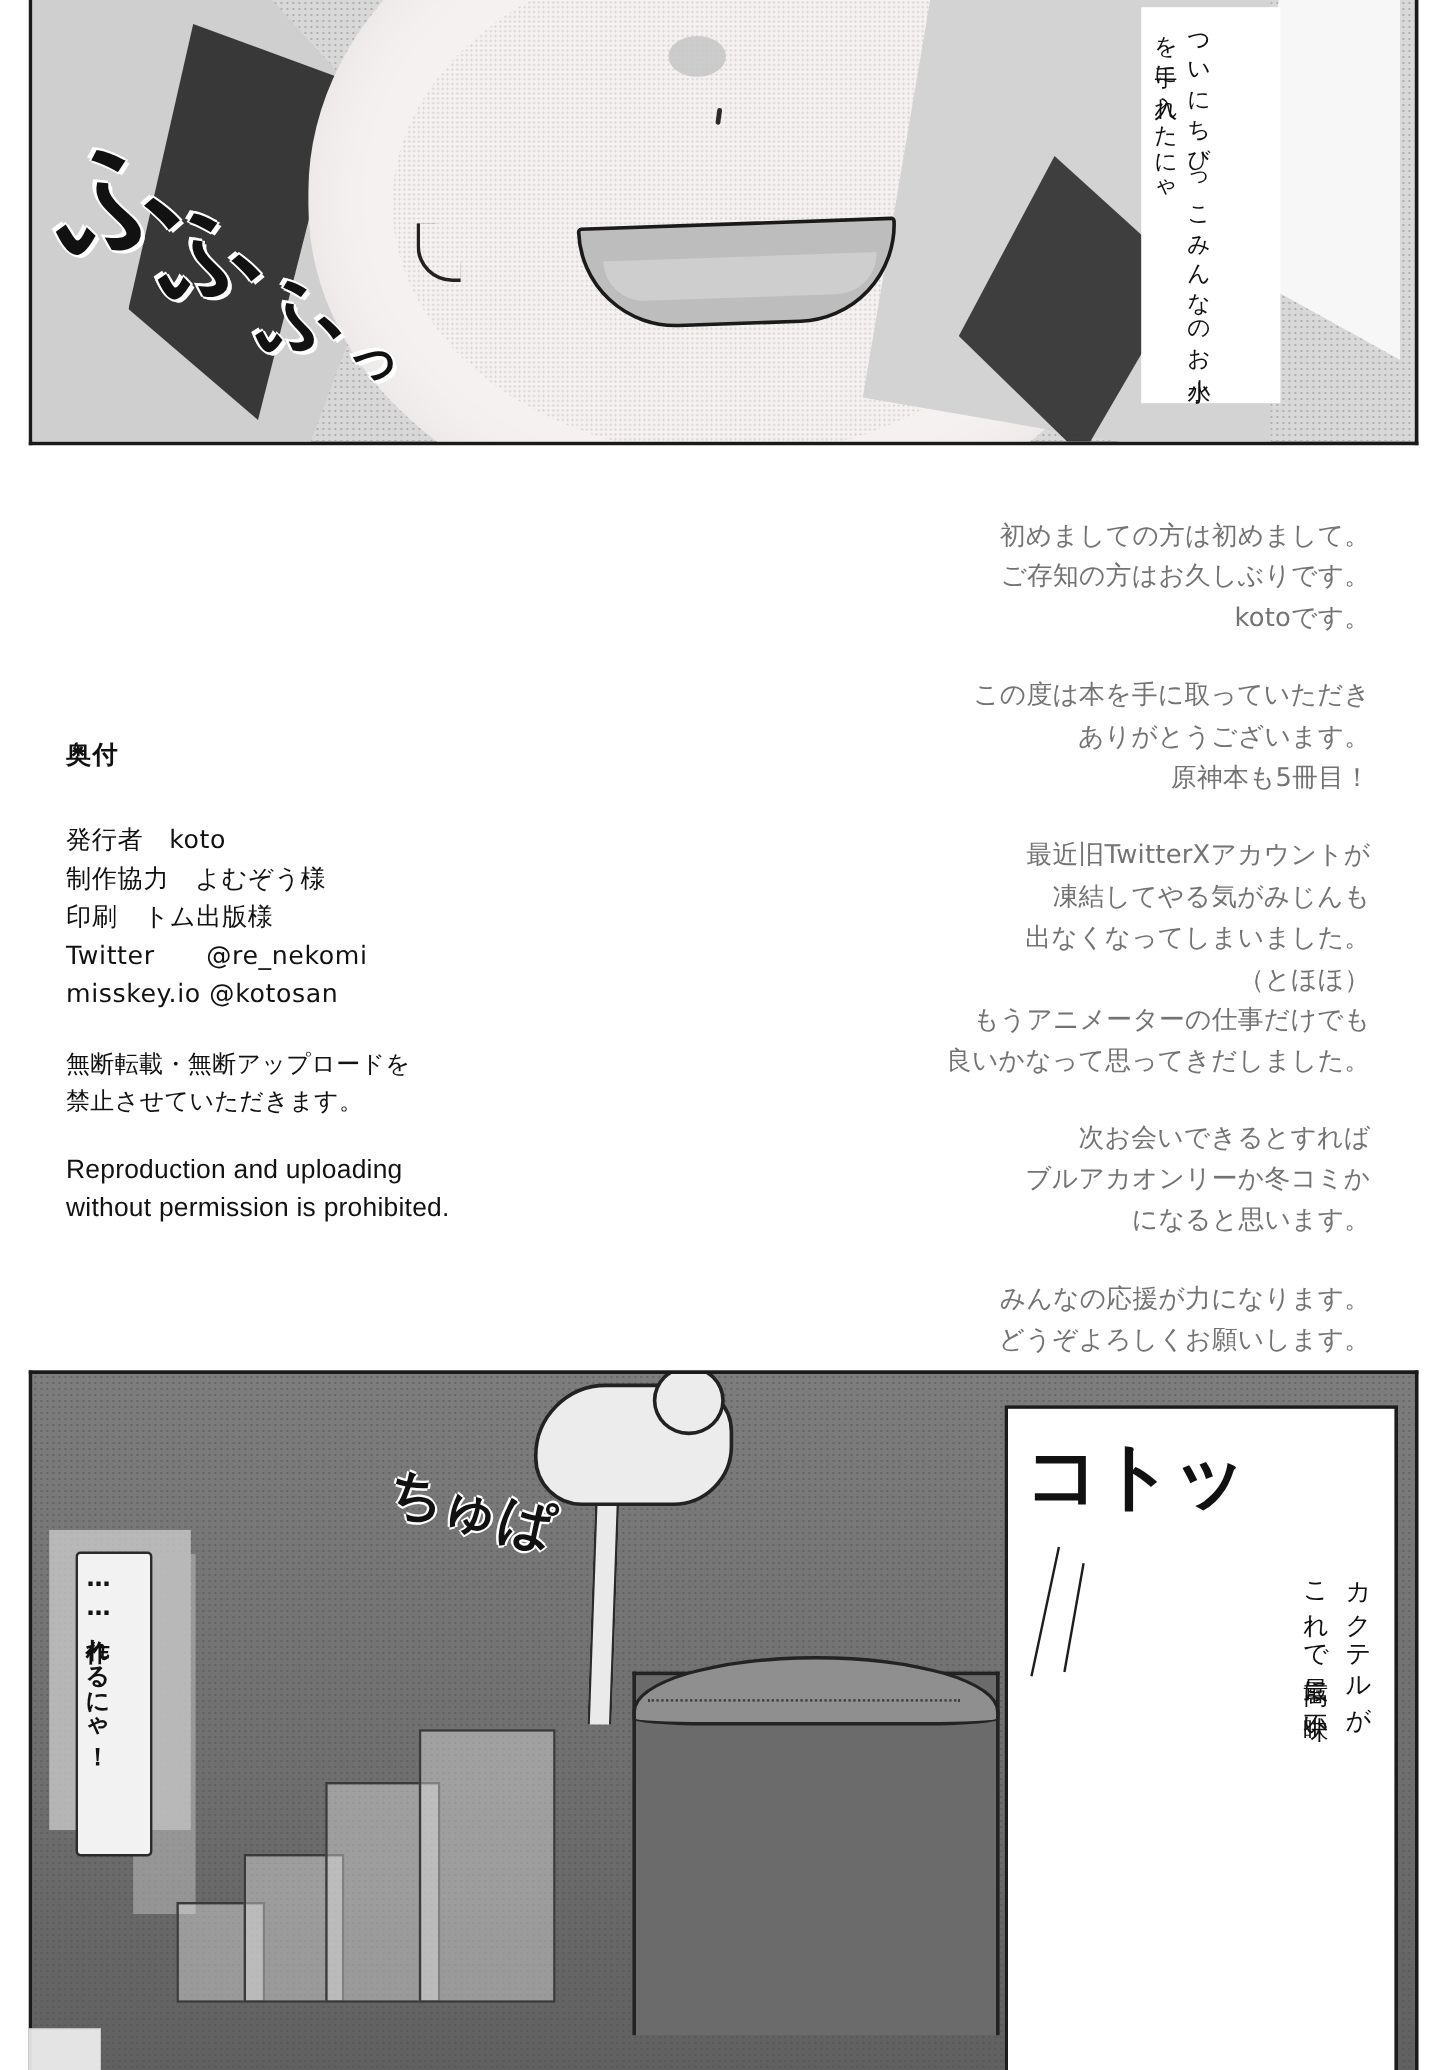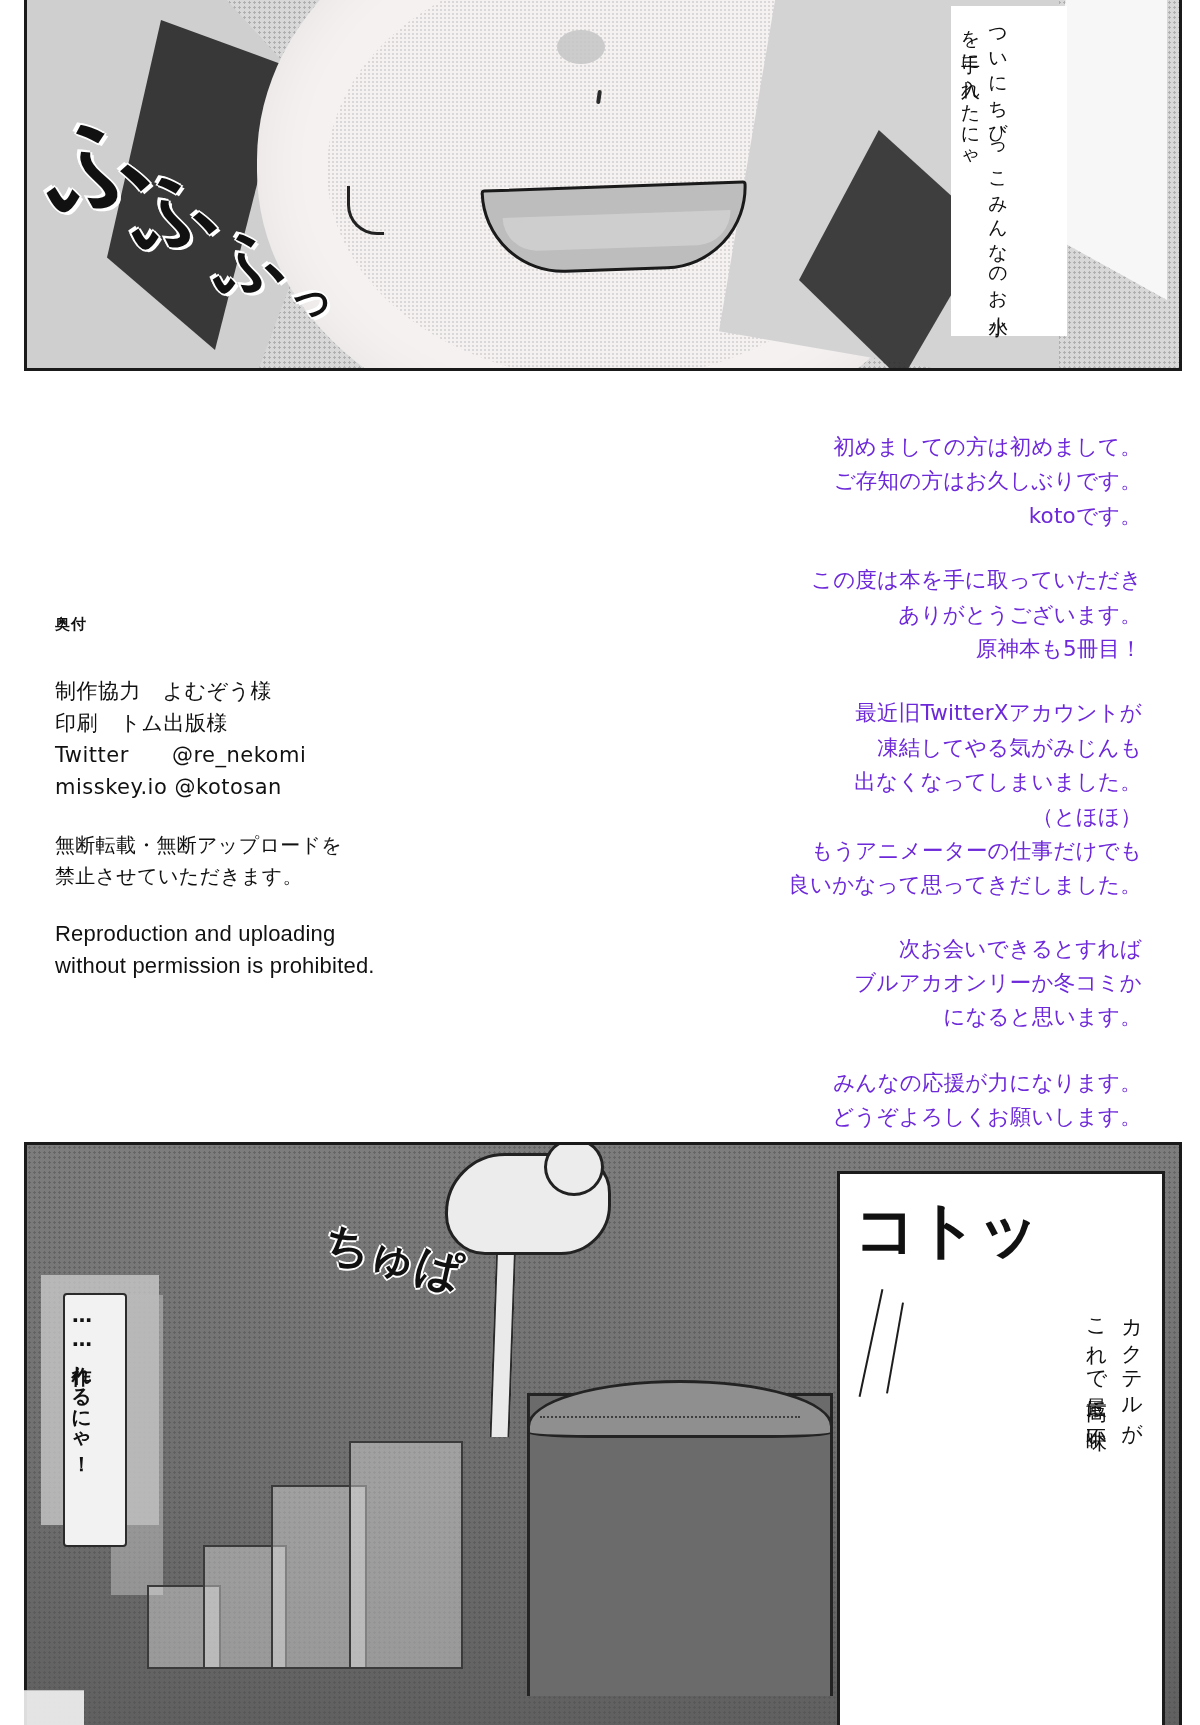--- a/index.html
+++ b/index.html
@@ -200,21 +200,21 @@
   }
   .colophon {
     position: absolute;
     left: 55px;
     top: 215px;
     width: 520px;
     font-family: "DejaVu Sans", sans-serif;
     color: #111;
   }
   .colophon h2 {
-    font-size: 15px;
+    font-size: 21px;
     font-weight: bold;
     margin: 0 0 42px 0;
     letter-spacing: 1px;
   }
   .colophon .line {
     font-size: 21px;
     line-height: 1.52;
     letter-spacing: .5px;
     white-space: pre;
   }
@@ -233,21 +233,21 @@
 
   .afterword {
     position: absolute;
     right: 58px;
     top: 30px;
     width: 480px;
     text-align: right;
     font-family: "DejaVu Sans", sans-serif;
     font-size: 21.5px;
     line-height: 1.6;
-    color: #6d28d9;
+    color: #737373;
     letter-spacing: .2px;
   }
   .afterword p { margin: 0 0 30px 0; }
   .afterword p:last-child { margin-bottom: 0; }
   .afterword .center { }
 
   
   .panel-bottom {
     position: absolute;
     left: 24px;
@@ -479,20 +479,21 @@
 
   <div class="bubble-top">
     <span class="vtext">ついにちびっこみんなのお小水を手に入れたにゃ</span>
   </div>
 </div>
 
 <div class="mid">
 
   <div class="colophon">
     <h2>奥付</h2>
+    <div class="line">発行者　koto</div>
     <div class="line">制作協力　よむぞう様</div>
     <div class="line">印刷　トム出版様</div>
     <div class="line">Twitter　　@re_nekomi</div>
     <div class="line">misskey.io @kotosan</div>
     <div class="blockgap"></div>
     <div class="ja-note">無断転載・無断アップロードを</div>
     <div class="ja-note">禁止させていただきます。</div>
     <div class="blockgap"></div>
     <div class="en-note">Reproduction and uploading</div>
     <div class="en-note">without permission is prohibited.</div>

